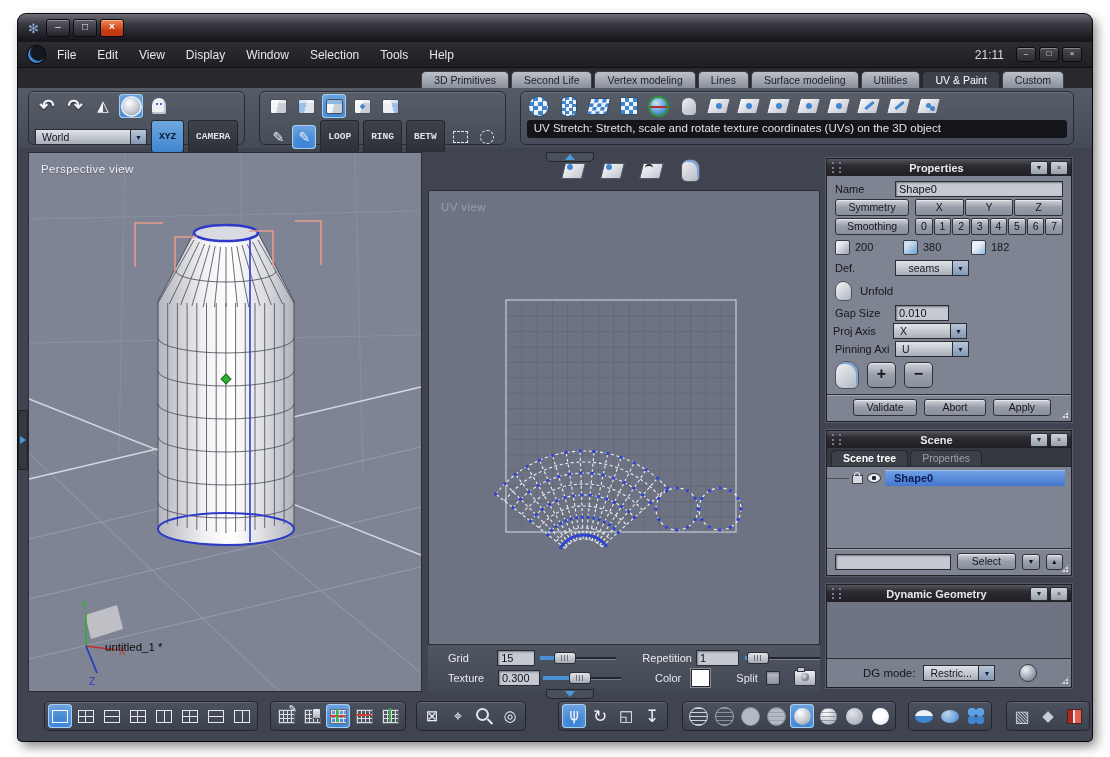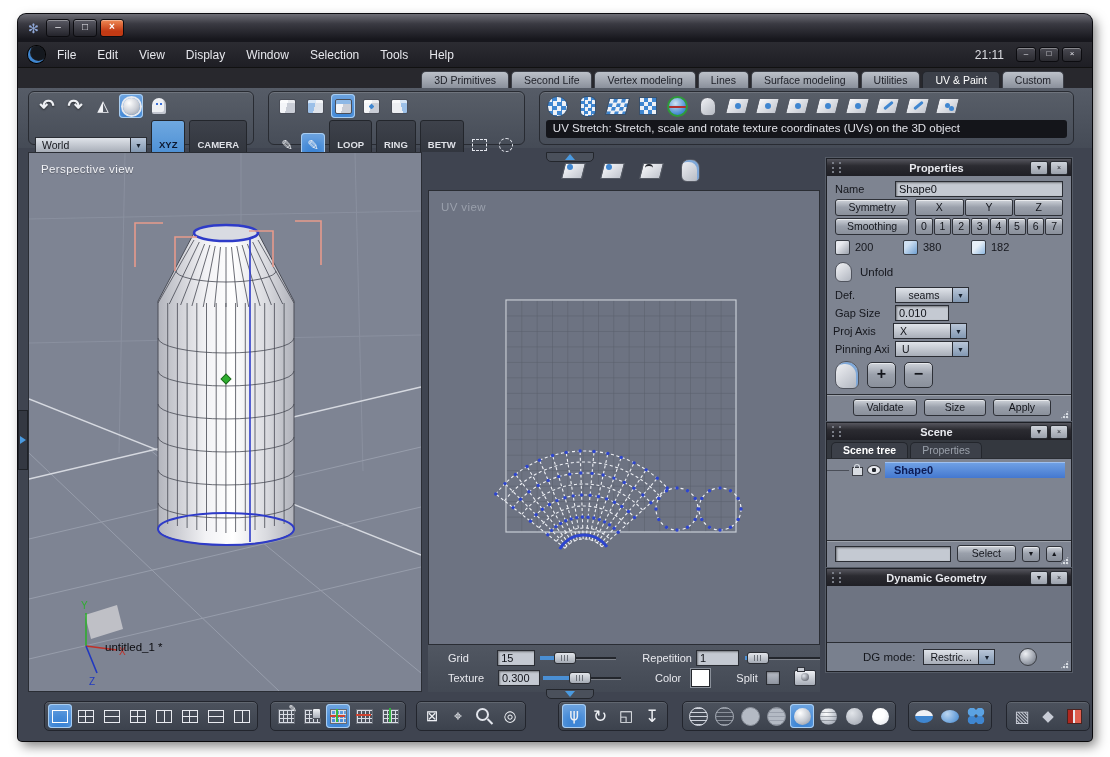--- a/index.html
+++ b/index.html
@@ -27,21 +27,21 @@
   .tgroup{border:1px solid #282b32;border-radius:6px;background:linear-gradient(#585e68,#474d58);box-shadow:inset 0 1px 0 rgba(255,255,255,.14);padding:2px 6px;display:flex;flex-direction:column;gap:2px;}
   .tgroup.wide{flex:1;margin-right:8px;}
   .trow{display:flex;align-items:center;gap:4px;}
   .statusbar{background:#14151a;border-radius:3px;color:#e0e1e7;font-size:11.5px;padding:1px 7px;height:16px;line-height:15px;white-space:nowrap;overflow:hidden;}
   
   .ticon{position:relative;width:24px;height:24px;display:flex;align-items:center;justify-content:center;border-radius:4px;color:#eef0f4;font-size:15px;cursor:default;flex:0 0 auto;}
   .ticon.active{background:#3e86d6;box-shadow:inset 0 0 0 1px #a9cdf0,inset 0 8px 10px rgba(255,255,255,.25);}
   .ticon::before,.ticon::after{pointer-events:none;}
   .glyph-lg{font-size:17px;}
   
-  .chipbtn{height:15px;line-height:15px;padding:16px 7px;font-size:9.5px;font-weight:bold;border-radius:3px;border:1px solid #23262c;background:linear-gradient(#3e424b,#2c3038);color:#dfe1e7;cursor:default;}
+  .chipbtn{height:15px;line-height:15px;padding:8px 7px;font-size:9.5px;font-weight:bold;border-radius:3px;border:1px solid #23262c;background:linear-gradient(#3e424b,#2c3038);color:#dfe1e7;cursor:default;font-family:Liberation Mono, monospace;}
   .chipbtn.blue{background:linear-gradient(#6fa8e0,#3f86d0);color:#0c1830;}
   .dropdown{display:flex;height:16px;cursor:default;}
   .dd-text{flex:1;background:linear-gradient(#dfe3e9,#a8aeb8);border:1px solid #2a2d34;font-size:10.5px;color:#14161c;padding:0 6px;line-height:15px;}
   .dd-btn{width:15px;background:linear-gradient(#b9c6d8,#8298b2);border:1px solid #2a2d34;border-left:none;color:#16202e;font-size:7px;text-align:center;line-height:15px;}
   .input{background:#c4c9d2;border:1px solid #2a2d34;box-shadow:inset 1px 1px 2px rgba(0,0,0,.4);color:#101218;font-size:11px;height:14px;line-height:14px;padding:0 3px;}
   
   .main{position:absolute;left:0;top:138px;width:1074px;height:540px;background:#3f4450;}
   .viewport{position:absolute;overflow:hidden;}
   .persp{left:10px;top:0;width:394px;height:540px;background:#7e8493;border:1px solid #2a2d34;box-sizing:border-box;}
   .vplabel{position:absolute;left:12px;top:10px;color:#f0f1f5;font-size:11.5px;letter-spacing:.4px;text-shadow:0 1px 1px rgba(0,0,0,.3);}
@@ -66,21 +66,21 @@
   .slider .track{position:absolute;left:0;right:0;top:6px;height:2px;background:#23262c;box-shadow:0 1px 0 rgba(255,255,255,.28);}
   .slider .fill{position:absolute;left:0;top:5px;height:4px;background:#4a8fd4;}
   .slider .knob{position:absolute;top:1px;width:22px;height:12px;border-radius:3px;background:linear-gradient(#e2e5ea,#a6acb6);border:1px solid #2a2d33;box-sizing:border-box;}
   .slider .knob::before{content:'';position:absolute;inset:2px 6px;background:repeating-linear-gradient(90deg,#6b7078 0 1px,transparent 1px 3px);}
   .swatch{width:17px;height:16px;background:#fff;border:1px solid #23262c;box-shadow:0 0 0 1px #8a909a;}
   .cb{width:12px;height:12px;background:linear-gradient(#b8bdc6,#8f95a0);border:1px solid #2a2d33;box-shadow:inset 0 1px 2px rgba(0,0,0,.35);}
   .ic-cam{position:relative;width:20px;height:14px;background:linear-gradient(#eef0f4,#a8aeb8);border:1px solid #31343c;border-radius:2px;}
   .ic-cam::before{content:'';position:absolute;left:6px;top:2px;width:8px;height:8px;border-radius:50%;background:radial-gradient(circle at 35% 35%,#dfe3ea,#4a4e58);}
   .ic-cam::after{content:'';position:absolute;left:2px;top:-4px;width:6px;height:3px;background:#c6cad2;border:1px solid #31343c;}
   
-  .rightcol{position:absolute;left:808px;top:6px;width:246px;display:flex;flex-direction:column;}
+  .rightcol{position:absolute;left:808px;top:6px;width:246px;display:flex;flex-direction:column;gap:8px;}
   .panel{border:1px solid #1e2026;background:#7e8491;box-shadow:0 0 0 1px #555b66;}
   .phead{height:17px;background:linear-gradient(#56565e,#2b2b31 40%,#1f1f25);display:flex;align-items:center;color:#e8e9ee;font-size:11px;font-weight:bold;padding:0 3px;}
   .phead .ptitle{flex:1;text-align:center;}
   .pgrip{width:5px;height:11px;border-left:2px dotted #7a7e88;border-right:2px dotted #7a7e88;margin:0 4px 0 2px;}
   .hbtn{width:16px;height:12px;margin-left:2px;border-radius:2px;background:linear-gradient(#cfd3da,#9aa0ab);border:1px solid #2a2d33;color:#23262c;font-size:7px;font-weight:normal;line-height:11px;text-align:center;}
   .pbody{position:relative;padding:3px 0 2px;}
   .prow{position:relative;display:flex;align-items:center;height:19px;padding:0 8px;}
   .plabel{width:60px;font-size:11px;color:#15171d;flex:0 0 auto;}
   .pbtn{background:linear-gradient(#cfd3da,#9aa0ab 48%,#8a909b);border:1px solid #2e3138;border-radius:3px;color:#14161c;font-size:10.5px;height:15px;line-height:14px;text-align:center;cursor:default;box-shadow:inset 0 1px 0 rgba(255,255,255,.55);}
   .seg{display:flex;flex:1;gap:1px;}
@@ -581,31 +581,31 @@
               </span>
           </div>
           <div class="prow" style="height:22px;">
             <span class="ic-cnt"></span>
             <span class="cntval">200</span>
             <span class="ic-cnt e"></span>
             <span class="cntval">380</span>
             <span class="ic-cnt f"></span>
             <span class="cntval">182</span>
           </div>
-          <div class="prow" style="height:27px;">
-            <span class="blob"></span>
-            <span style="font-size:11.5px;color:#15171d;margin-left:8px;">Unfold</span>
-          </div>
           <div class="prow">
             <span class="plabel">Def.</span>
             <span class="dropdown" style="width:74px;">
               <span class="dd-text" style="text-align:center;">seams</span>
               <span class="dd-btn">▼</span>
             </span>
           </div>
+          <div class="prow" style="height:27px;">
+            <span class="blob"></span>
+            <span style="font-size:11.5px;color:#15171d;margin-left:8px;">Unfold</span>
+          </div>
           <div class="prow" style="height:18px;">
             <span class="plabel">Gap Size</span>
             <span class="input" style="width:46px;">0.010</span>
           </div>
           <div class="prow" style="height:18px;padding-left:6px;">
             <span class="plabel">Proj Axis</span>
             <span class="dropdown" style="width:74px;">
               <span class="dd-text">X</span>
               <span class="dd-btn">▼</span>
             </span>
@@ -618,21 +618,21 @@
             </span>
           </div>
           <div class="prow" style="height:34px;gap:8px;">
             <span class="blob big"></span>
             <span class="pbtn bigbtn">+</span>
             <span class="pbtn bigbtn">−</span>
           </div>
         </div>
         <div class="pfoot">
           <span class="pbtn" style="width:62px;margin-left:18px;">Validate</span>
-          <span class="pbtn" style="width:60px;">Size</span>
+          <span class="pbtn" style="width:60px;">Abort</span>
           <span class="pbtn" style="width:56px;">Apply</span>
           <span class="rgrip"></span>
         </div>
       </section>
 
       <section class="panel">
         <div class="phead">
           <span class="pgrip"></span>
           <span class="ptitle">Scene</span>
           <span class="hbtn">▼</span>

